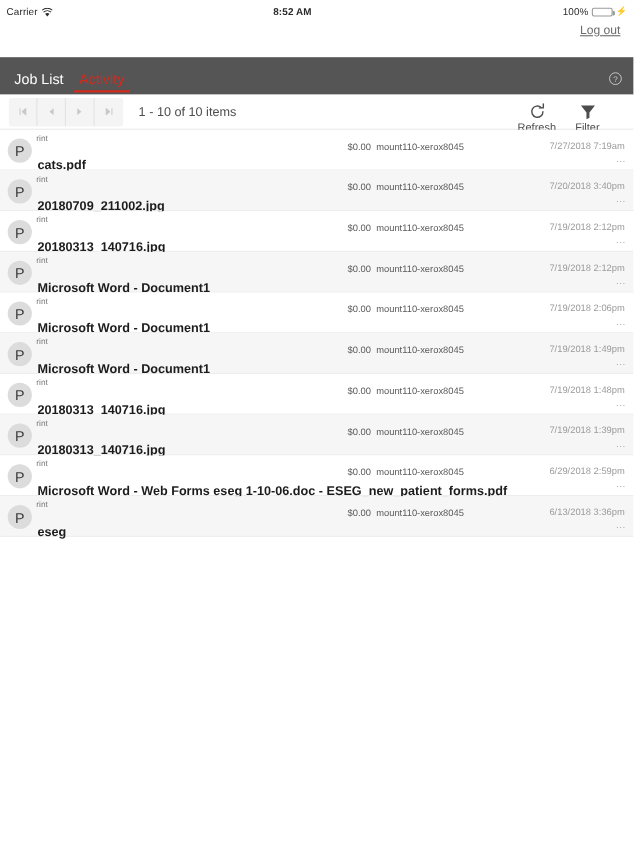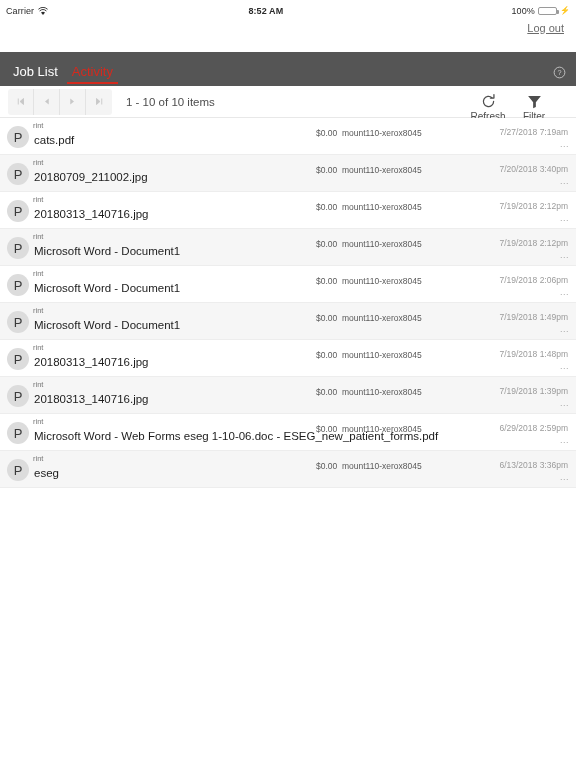--- a/index.html
+++ b/index.html
@@ -183,25 +183,26 @@
     position: absolute;
     left: 33px;
     top: 4px;
     font-size: 7.5px;
     color: #777777;
     line-height: 1;
   }
   .job-name {
     position: absolute;
     left: 34px;
-    top: 17px;
+    top: 28px;
     font-size: 11.5px;
     color: #1c1c1c;
     line-height: 1;
     white-space: nowrap;
+    font-weight: bold;
   }
   .job-cost {
     position: absolute;
     left: 280px;
     top: 11px;
     font-size: 8.5px;
     color: #5a5a5a;
     line-height: 1;
     white-space: nowrap;
     padding-left: 36px;

